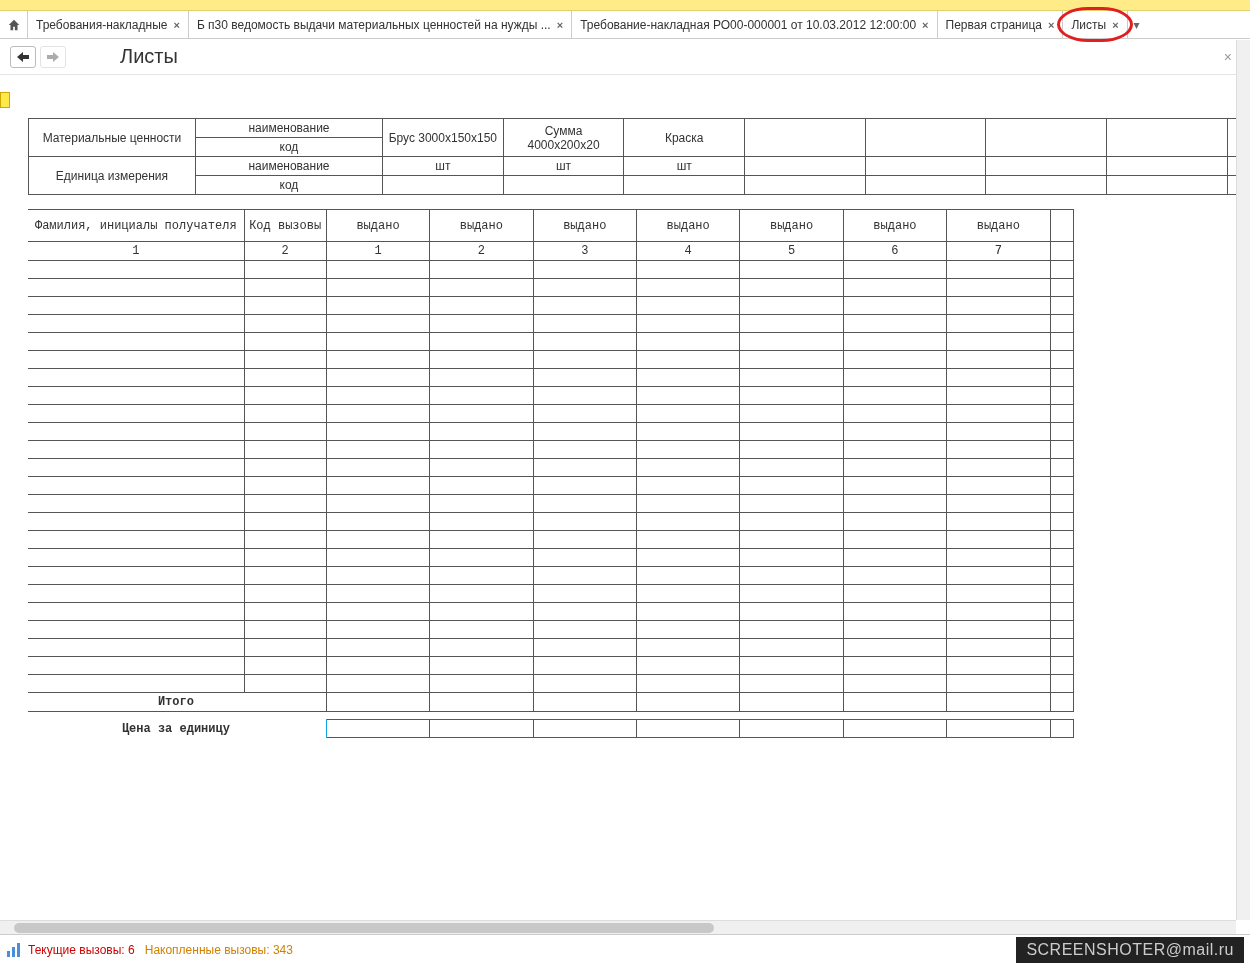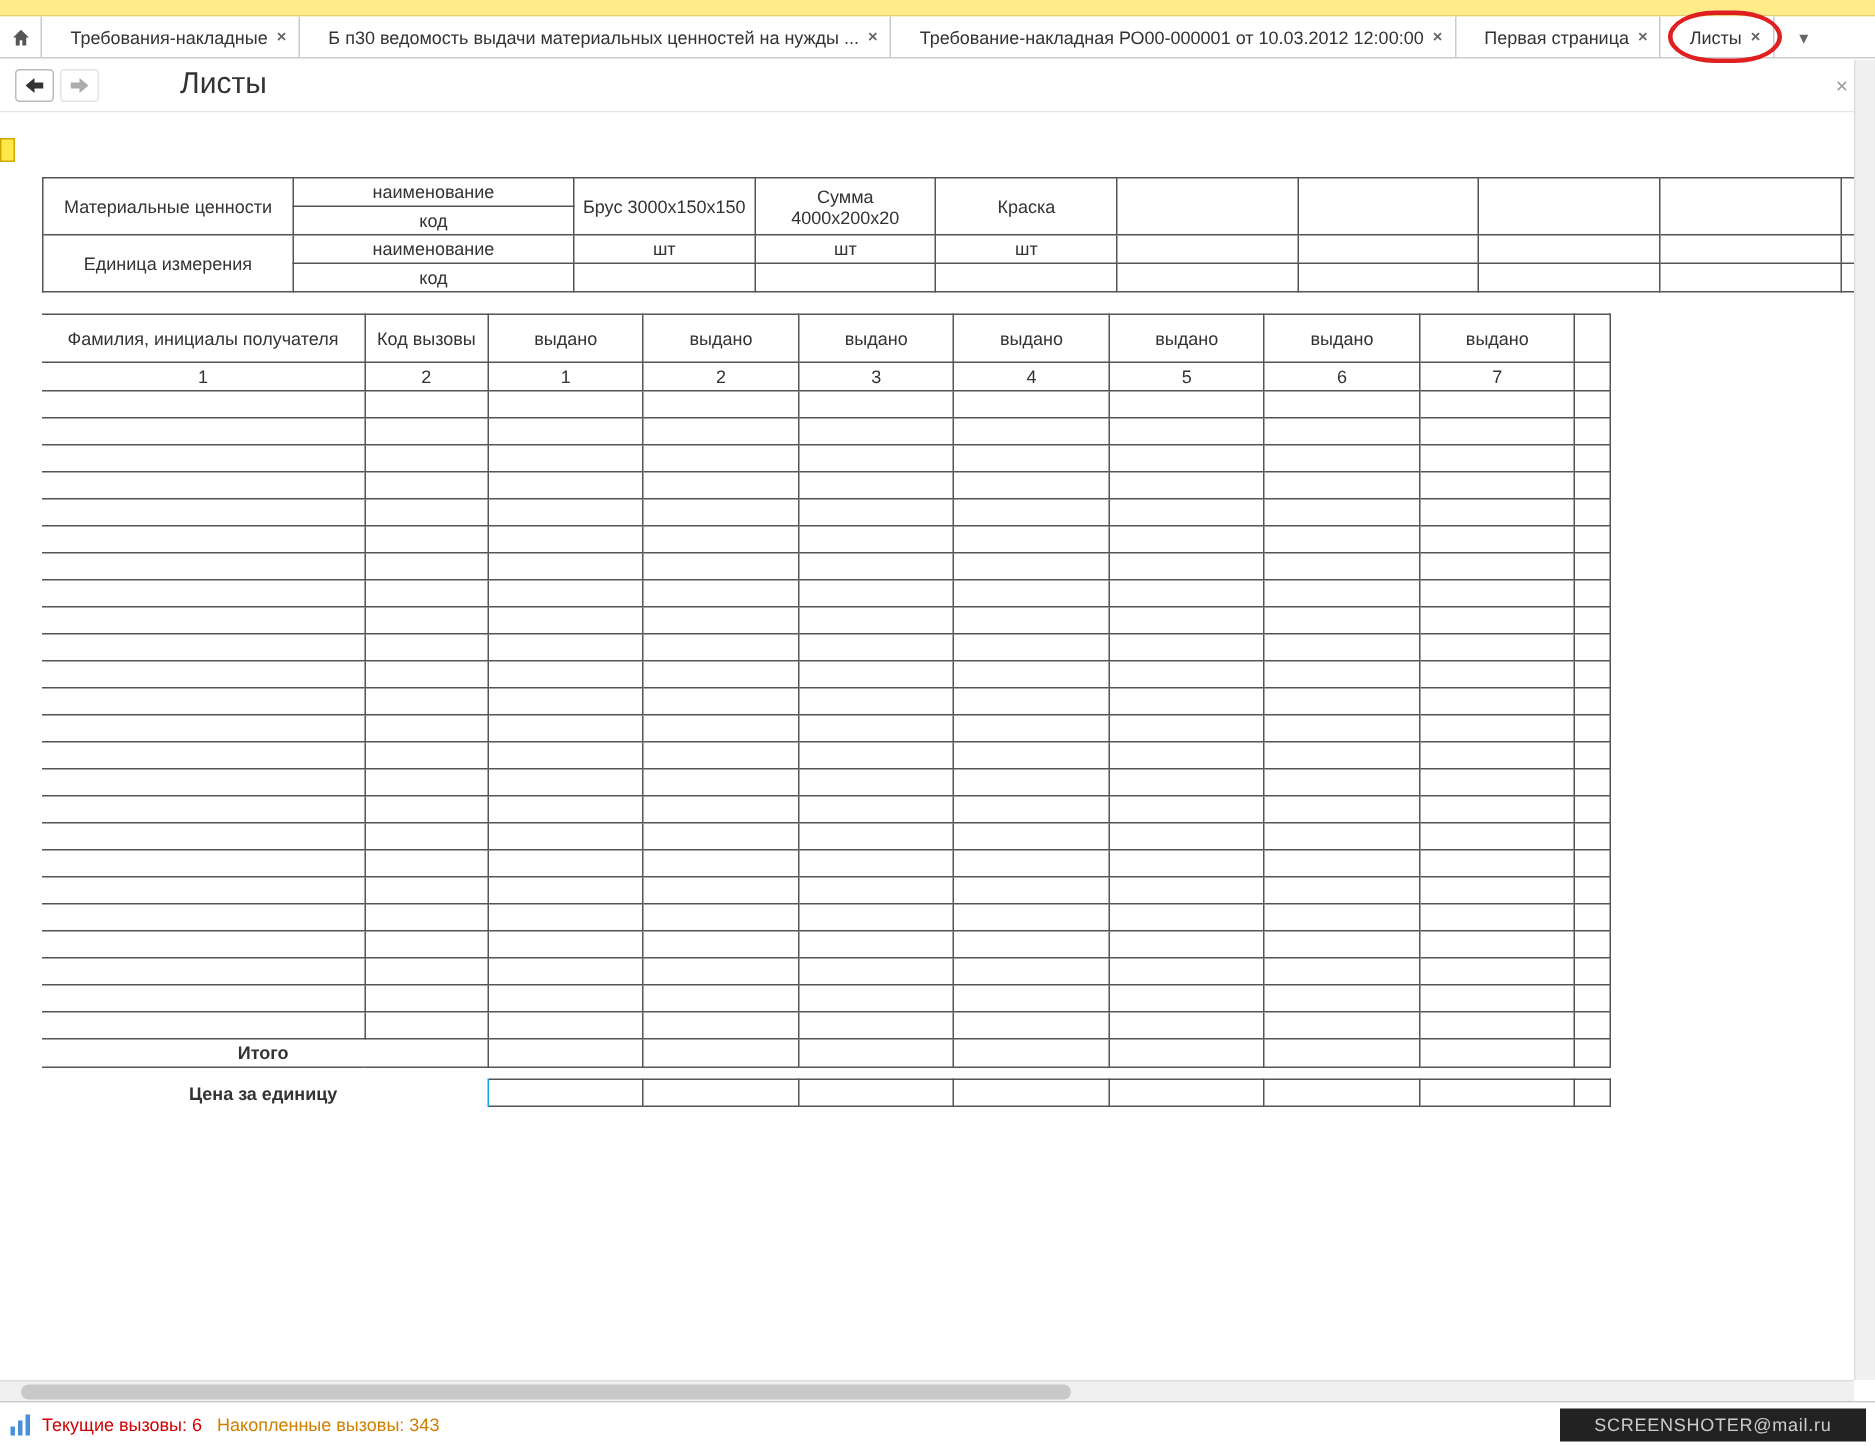--- a/index.html
+++ b/index.html
@@ -1,20 +1,20 @@
 <!DOCTYPE html>
 <html><head>
 <meta charset="utf-8">
 <style>
 * { box-sizing: border-box; margin: 0; padding: 0; }
 body { font-family: Arial, sans-serif; font-size: 12px; background: #fff; overflow: hidden; }
 
 .toolbar-top { height: 11px; background: #ffec88; border-bottom: 1px solid #e0d070; }
 
-.tabbar { display: flex; align-items: stretch; background: #fff; border-bottom: 1px solid #ccc; height: 28px; gap: 11px; }
+.tabbar { display: flex; align-items: stretch; background: #fff; border-bottom: 1px solid #ccc; height: 28px; }
 .home-tab { width: 28px; display: flex; align-items: center; justify-content: center; border-right: 1px solid #ccc; cursor: pointer; }
 .home-tab svg { width: 14px; height: 14px; }
 .tab { display: flex; align-items: center; padding: 0 8px; border-right: 1px solid #ccc; cursor: pointer; white-space: nowrap; position: relative; }
 .tab-label { color: #333; }
 .tab-close { margin-left: 6px; color: #666; font-weight: bold; cursor: pointer; font-size: 11px; }
 .tab.active { background: #fff; }
 .tab.highlighted { position: relative; }
 .highlight-ring { position: absolute; border: 3px solid #e02020; border-radius: 50% / 60%; left: -6px; right: -6px; top: -4px; bottom: -4px; pointer-events: none; }
 .tab-overflow { width: 18px; display: flex; align-items: center; justify-content: center; cursor: pointer; color: #666; }
 
@@ -28,37 +28,37 @@
 
 .content { position: absolute; top: 76px; bottom: 44px; left: 0; right: 14px; overflow: auto; padding-top: 42px; padding-left: 28px; }
 
 table { border-collapse: collapse; font-size: 12px; color: #333; }
 td, th { border: 1px solid #555; padding: 2px 4px; text-align: center; vertical-align: middle; background: #fff; }
 .no-border-left { border-left: none; }
 
 .header-table { width: 1228px; }
 .header-table td { height: 16px; }
 
-.data-table { width: 1046px; margin-top: 14px; }
+.data-table { width: 1046px; margin-top: 14px; font-family: Liberation Mono, monospace; }
 .data-table td { height: 16px; }
 .data-table .empty-row td { height: 18px; }
 .footer-label { font-weight: bold; text-align: center; padding-right: 6px; }
 
 .gap-row td { border: none; height: 8px; }
 
 .hscroll { position: absolute; bottom: 30px; left: 0; right: 14px; height: 14px; background: #f0f0f0; border-top: 1px solid #ddd; }
 .hscroll-thumb { position: absolute; left: 14px; width: 700px; height: 10px; top: 2px; background: #c8c8c8; border-radius: 5px; }
 
 .vscroll { position: absolute; right: 0; top: 40px; bottom: 44px; width: 14px; background: #f0f0f0; border-left: 1px solid #ddd; }
 
 .statusbar { position: absolute; bottom: 0; left: 0; right: 0; height: 30px; background: #fff; border-top: 1px solid #ccc; display: flex; align-items: center; padding: 0 6px; font-size: 12px; }
 .status-icon { width: 16px; height: 16px; margin-right: 6px; }
 .status-cur { color: #d00000; margin-right: 10px; }
 .status-acc { color: #d08000; }
-.status-right { margin-left: auto; background: #222; color: #ccc; font-size: 12px; padding: 4px 23px; letter-spacing: 0.5px; font-family: 'Arial Narrow', Arial; text-align: right; }
+.status-right { margin-left: auto; background: #222; color: #ccc; font-size: 16px; padding: 4px 10px; letter-spacing: 0.5px; font-family: 'Arial Narrow', Arial; text-align: right; }
 </style>
 </head>
 <body>
 
 <div class="toolbar-top"></div>
 
 <div class="tabbar">
   <div class="home-tab">
     <svg viewBox="0 0 16 16">
         <path fill="#555" d="M8 2 L14 8 L12 8 L12 14 L9 14 L9 10 L7 10 L7 14 L4 14 L4 8 L2 8 Z"></path>

